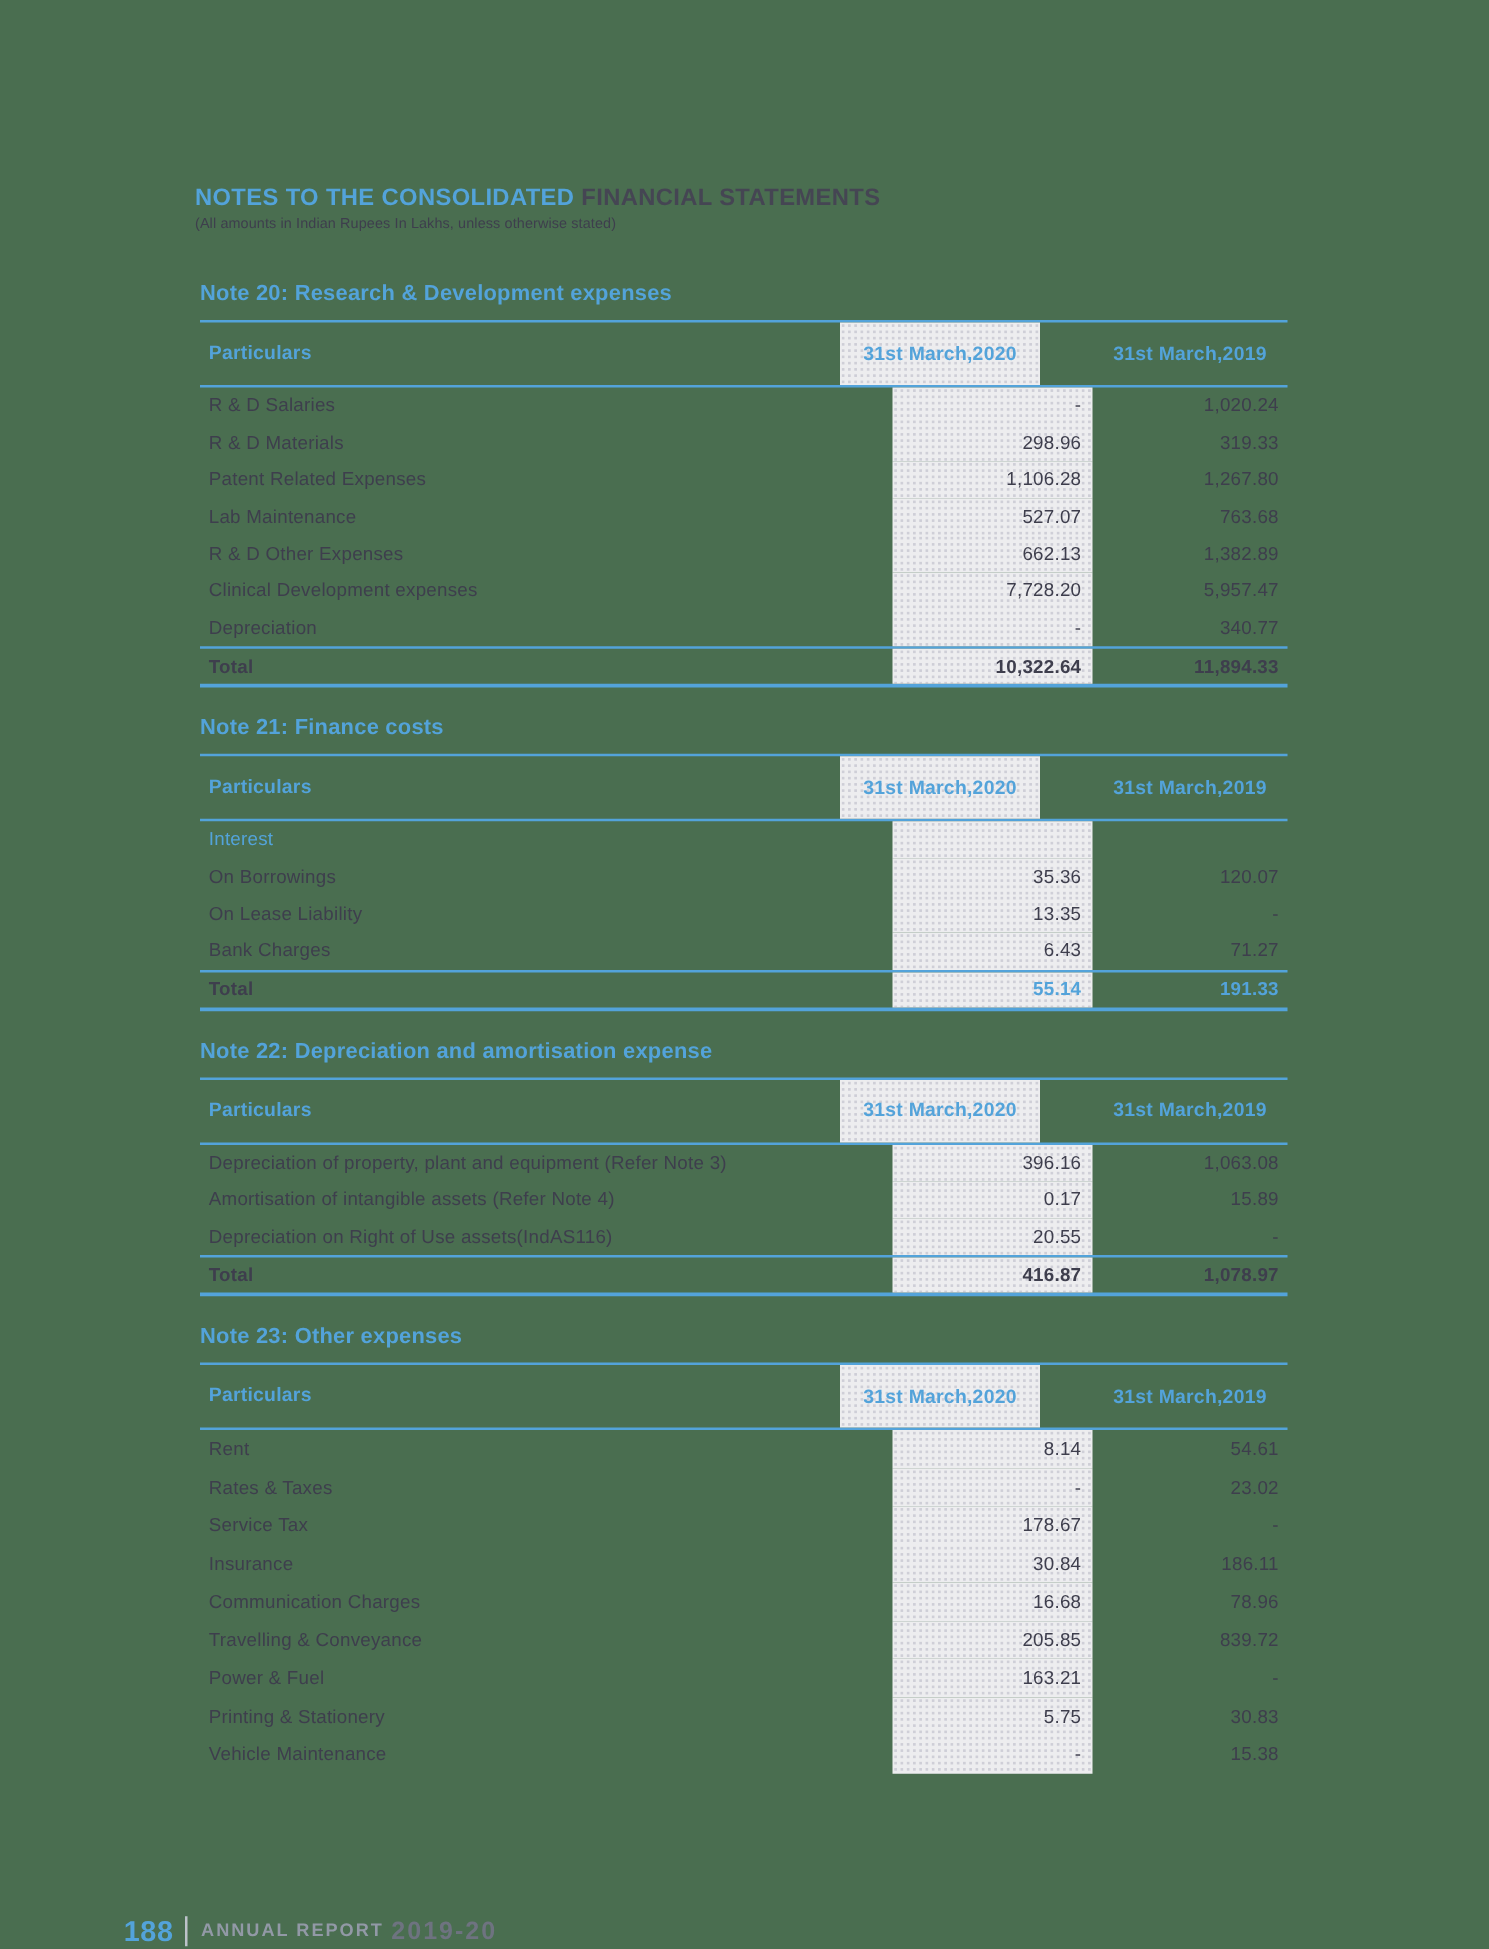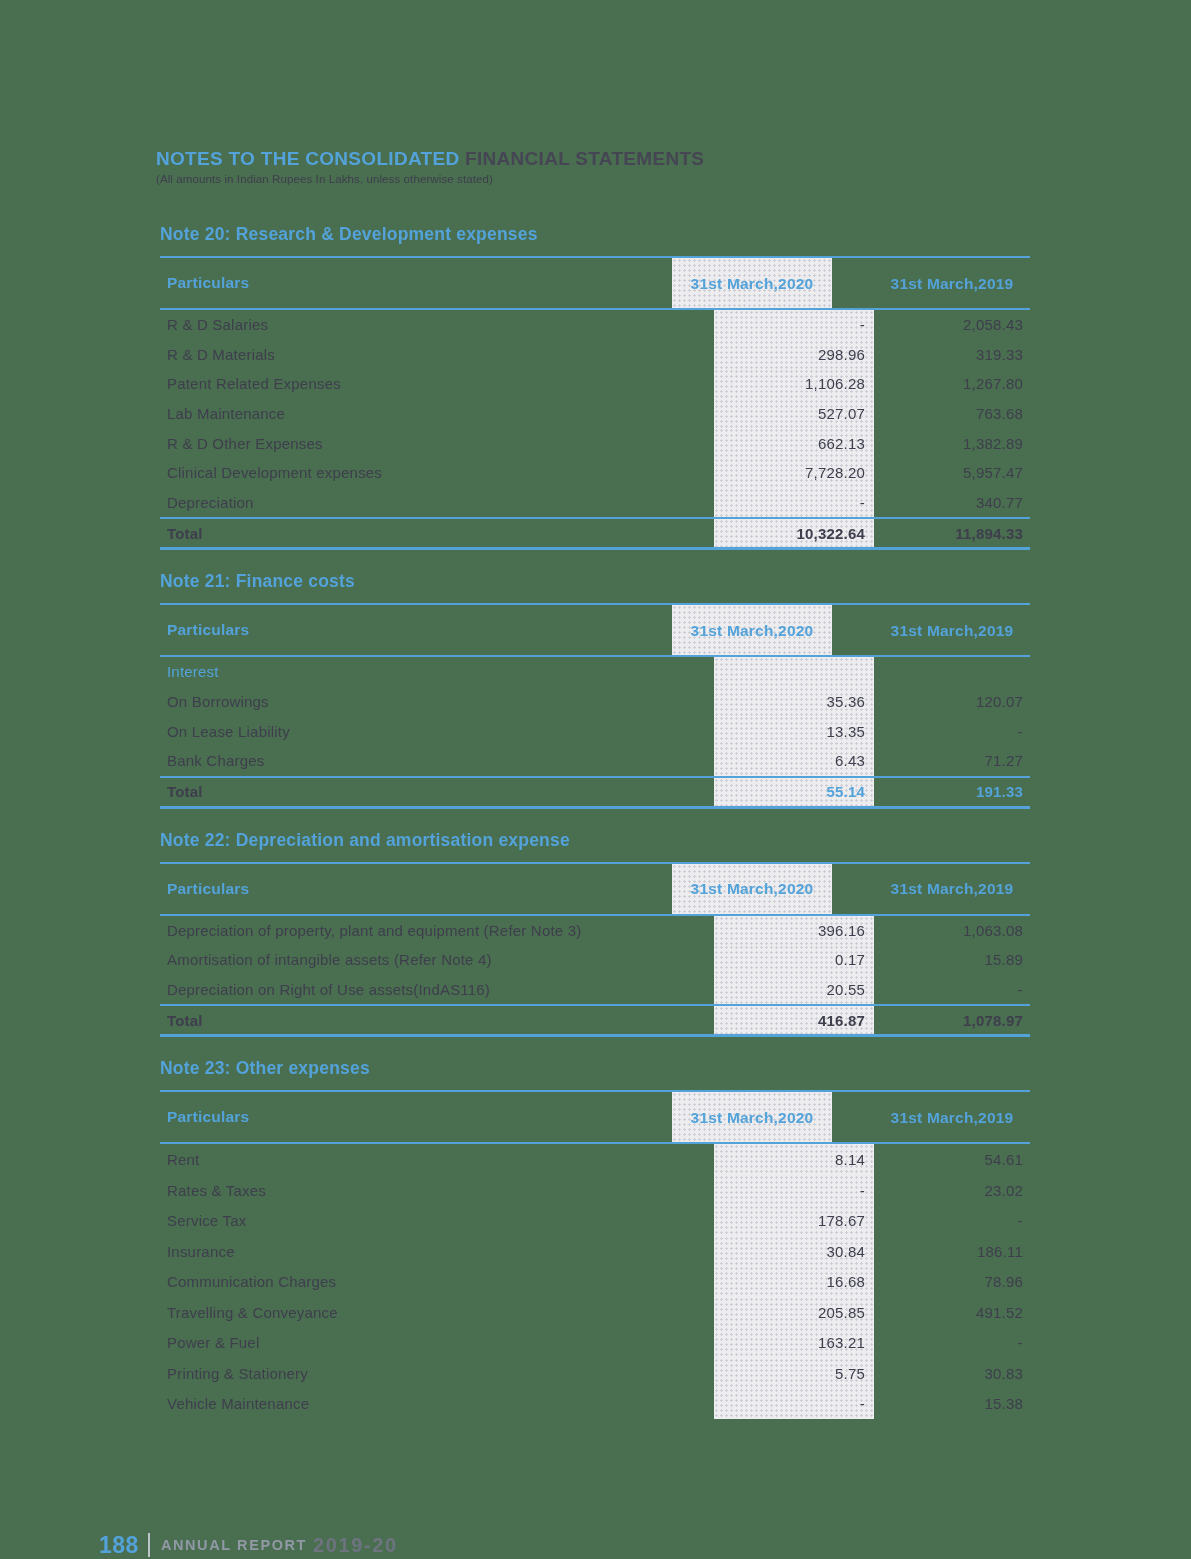--- a/index.html
+++ b/index.html
@@ -75,21 +75,21 @@
           </div>
         <div class="c v19 th-col">
             <span>31st March,</span>
             <span>2019</span>
           </div>
       </div>
       <div class="rows">
           <div class="row">
             <div class="c lbl">R &amp; D Salaries</div>
             <div class="c v20">-</div>
-            <div class="c v19">2,058.43</div>
+            <div class="c v19">1,020.24</div>
           </div>
           <div class="row">
             <div class="c lbl">R &amp; D Materials</div>
             <div class="c v20">298.96</div>
             <div class="c v19">319.33</div>
           </div>
           <div class="row">
             <div class="c lbl">Patent Related Expenses</div>
             <div class="c v20">1,106.28</div>
             <div class="c v19">1,267.80</div>
@@ -242,21 +242,21 @@
             <div class="c v19">186.11</div>
           </div>
           <div class="row">
             <div class="c lbl">Communication Charges</div>
             <div class="c v20">16.68</div>
             <div class="c v19">78.96</div>
           </div>
           <div class="row">
             <div class="c lbl">Travelling &amp; Conveyance</div>
             <div class="c v20">205.85</div>
-            <div class="c v19">491.52</div>
+            <div class="c v19">839.72</div>
           </div>
           <div class="row">
             <div class="c lbl">Power &amp; Fuel</div>
             <div class="c v20">163.21</div>
             <div class="c v19">-</div>
           </div>
           <div class="row">
             <div class="c lbl">Printing &amp; Stationery</div>
             <div class="c v20">5.75</div>
             <div class="c v19">30.83</div>

